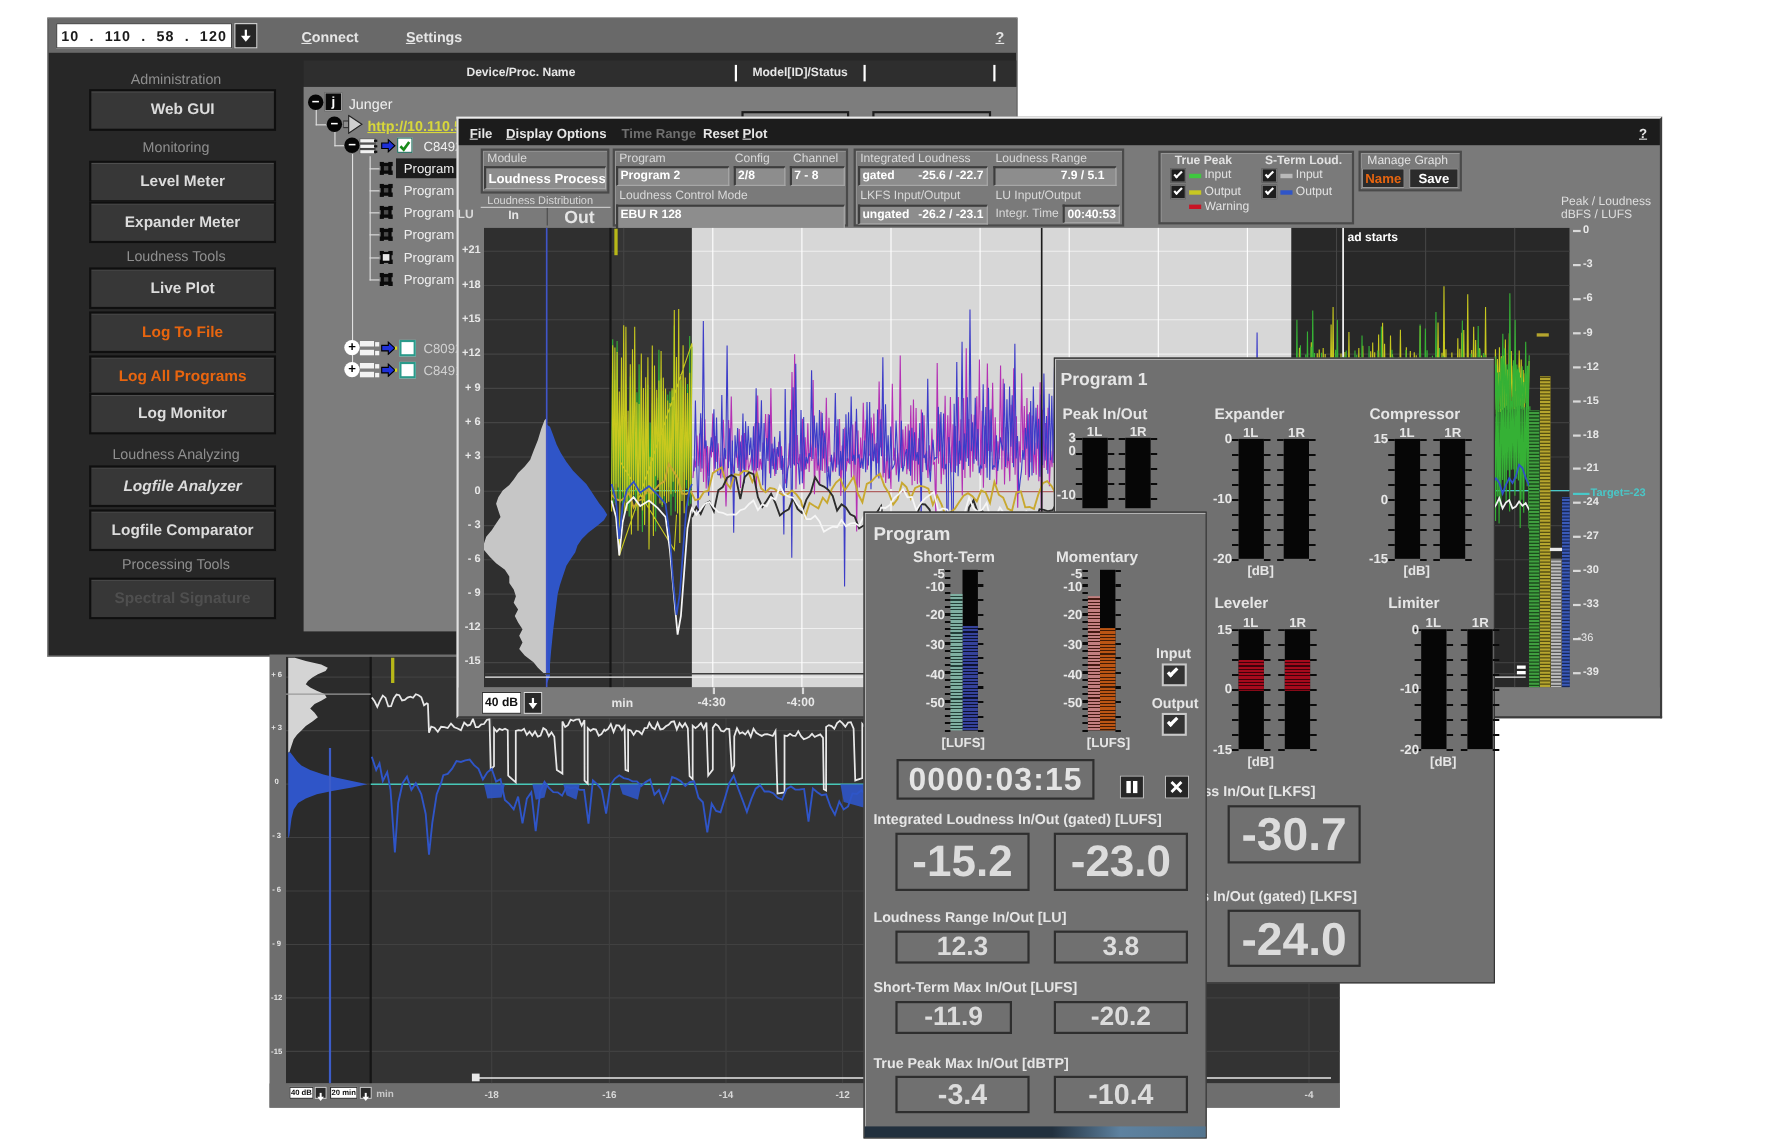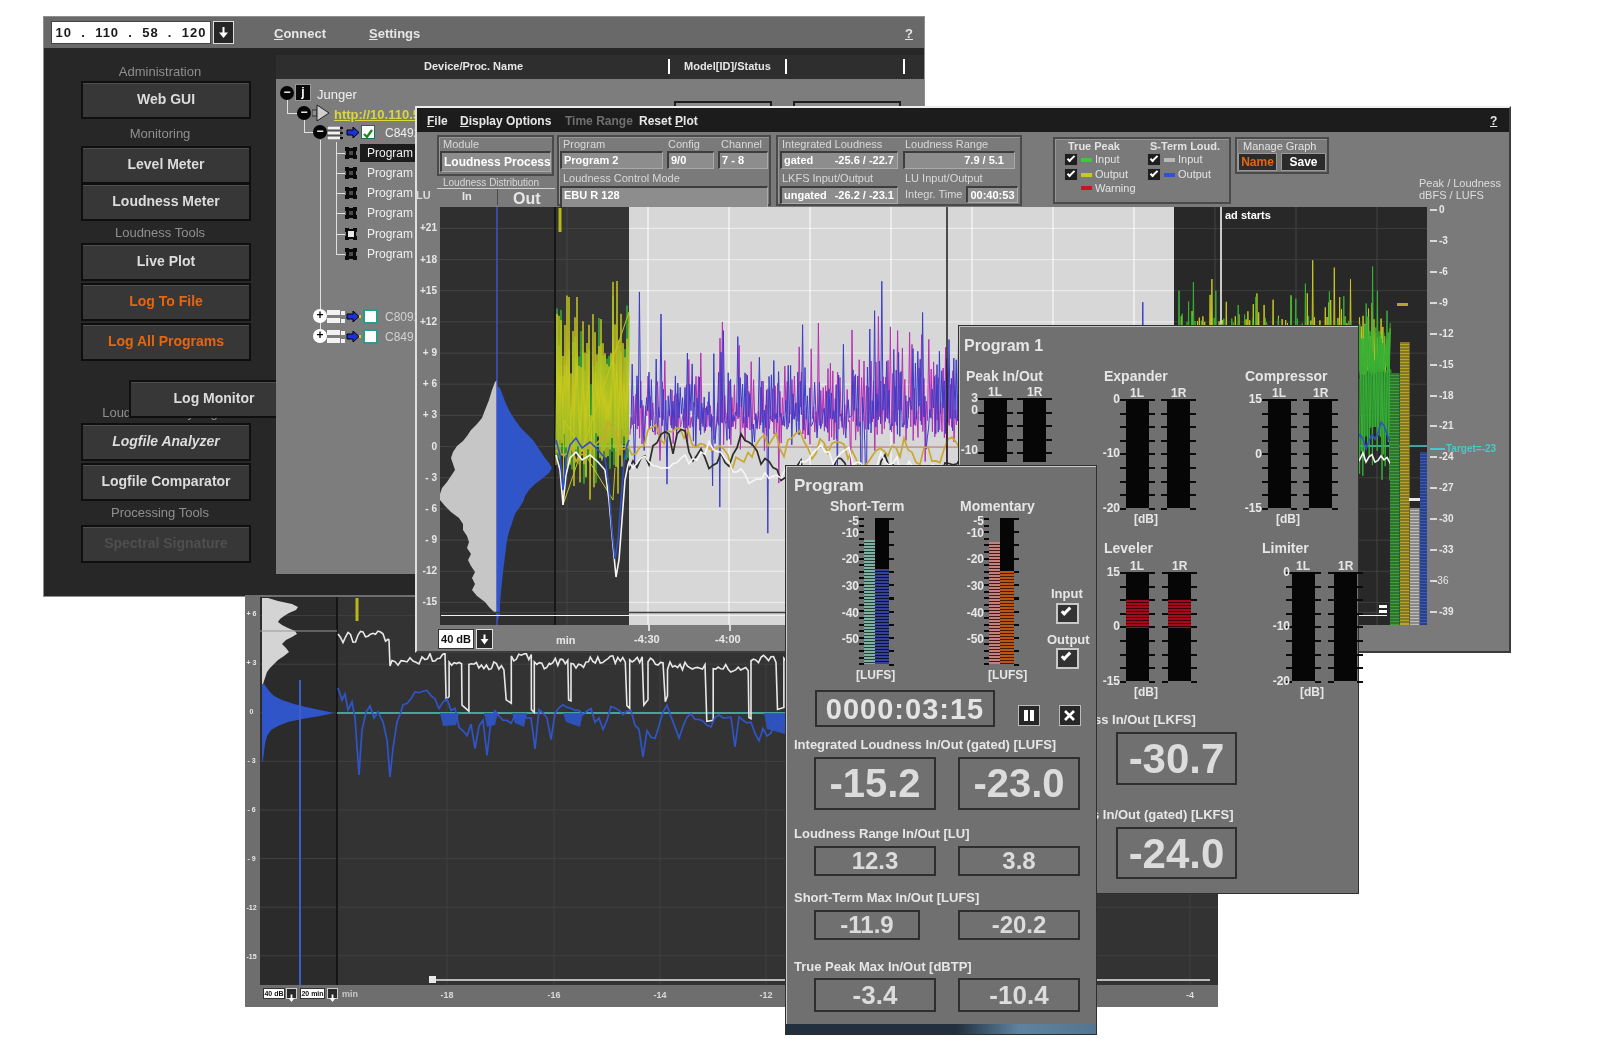--- a/index.html
+++ b/index.html
@@ -27,25 +27,25 @@
     <div class="lbl" style="left:230px;top:9px;font-size:13px"><u>C</u>onnect</div>
     <div class="lbl" style="left:325px;top:9px;font-size:13px"><u>S</u>ettings</div>
     <div class="lbl" style="left:861px;top:9px;font-size:13px"><u>?</u></div>
     <div class="sec" style="left:0;top:47px">Administration</div>
     <div class="sec" style="left:0;top:109px">Monitoring</div>
     <div class="sec" style="left:0;top:208px">Loudness Tools</div>
     <div class="sec" style="left:0;top:388px">Loudness Analyzing</div>
     <div class="sec" style="left:0;top:488px">Processing Tools</div>
     <div class="sbtn" style="top:64px;">Web GUI</div>
     <div class="sbtn" style="top:129px;">Level Meter</div>
-    <div class="sbtn" style="top:166px;">Loudness Meter</div>
+    <div class="sbtn" style="top:166px;">Expander Meter</div>
     <div class="sbtn" style="top:226px;">Live Plot</div>
     <div class="sbtn" style="top:266px;color:#e8650f">Log To File</div>
     <div class="sbtn" style="top:306px;color:#e8650f">Log All Programs</div>
-    <div class="sbtn" style="top:363px;margin-left:48px;">Log Monitor</div>
+    <div class="sbtn" style="top:340px;">Log Monitor</div>
     <div class="sbtn" style="top:406px;font-style:italic;">Logfile Analyzer</div>
     <div class="sbtn" style="top:446px;">Logfile Comparator</div>
     <div class="sbtn" style="top:508px;color:#4f4f4f">Spectral Signature</div>
     <div class="ab" style="left:232px;top:38px;width:648px;height:24px;background:#2e2e2e"></div>
     <div class="lbl" style="left:380px;top:43px;font-size:11px;font-weight:bold">Device/Proc. Name</div>
     <div class="lbl" style="left:640px;top:43px;font-size:11px;font-weight:bold">Model[ID]/Status</div>
     <div class="ab" style="left:624px;top:42px;width:2px;height:15px;background:#fff"></div>
     <div class="ab" style="left:741px;top:42px;width:2px;height:15px;background:#fff"></div>
     <div class="ab" style="left:859px;top:42px;width:2px;height:15px;background:#fff"></div>
     <div class="ab" style="left:232px;top:62px;width:648px;height:495px;background:#7d7d7d"></div>
@@ -259,21 +259,21 @@
 <div class="ab" style="left:437px;top:188px;width:118px;height:1px;background:#cfcfcf"></div>
 <div class="lbl" style="left:462px;top:190px;font-size:11px">In</div>
 <div class="lbl" style="left:513px;top:190px;font-size:16px">Out</div>
 <div class="ab" style="left:497px;top:189px;width:1px;height:16px;background:#4a4a4a"></div>
 <div class="lbl" style="left:416px;top:189px;font-size:11px;color:#d9d9d9">LU</div>
 <div class="gbox" style="left:557px;top:135px;width:214px;height:71px"></div>
 <div class="glab" style="left:563px;top:138px">Program</div>
 <div class="glab" style="left:668px;top:138px">Config</div>
 <div class="glab" style="left:721px;top:138px">Channel</div>
 <div class="sunk" style="left:560px;top:151px;width:103px;height:18px;font-size:11px;line-height:15px;padding-left:2px">Program 2</div>
-<div class="sunk" style="left:667px;top:151px;width:47px;height:18px;font-size:11px;line-height:15px;padding-left:2px">9/0</div>
+<div class="sunk" style="left:667px;top:151px;width:47px;height:18px;font-size:11px;line-height:15px;padding-left:2px">2/8</div>
 <div class="sunk" style="left:718px;top:151px;width:50px;height:18px;font-size:11px;line-height:15px;padding-left:2px">7 - 8</div>
 <div class="glab" style="left:563px;top:172px">Loudness Control Mode</div>
 <div class="sunk" style="left:560px;top:186px;width:208px;height:30px;font-size:11px;line-height:15px;padding-left:2px">EBU R 128</div>
 <div class="gbox" style="left:776px;top:135px;width:246px;height:71px"></div>
 <div class="glab" style="left:782px;top:138px">Integrated Loudness</div>
 <div class="glab" style="left:905px;top:138px">Loudness Range</div>
 <div class="sunk" style="left:780px;top:151px;width:118px;height:18px;font-size:11px;line-height:15px">
     <span style="position:absolute;left:2px">gated</span>
     <span style="position:absolute;right:3px">-25.6 / -22.7</span>
   </div>

